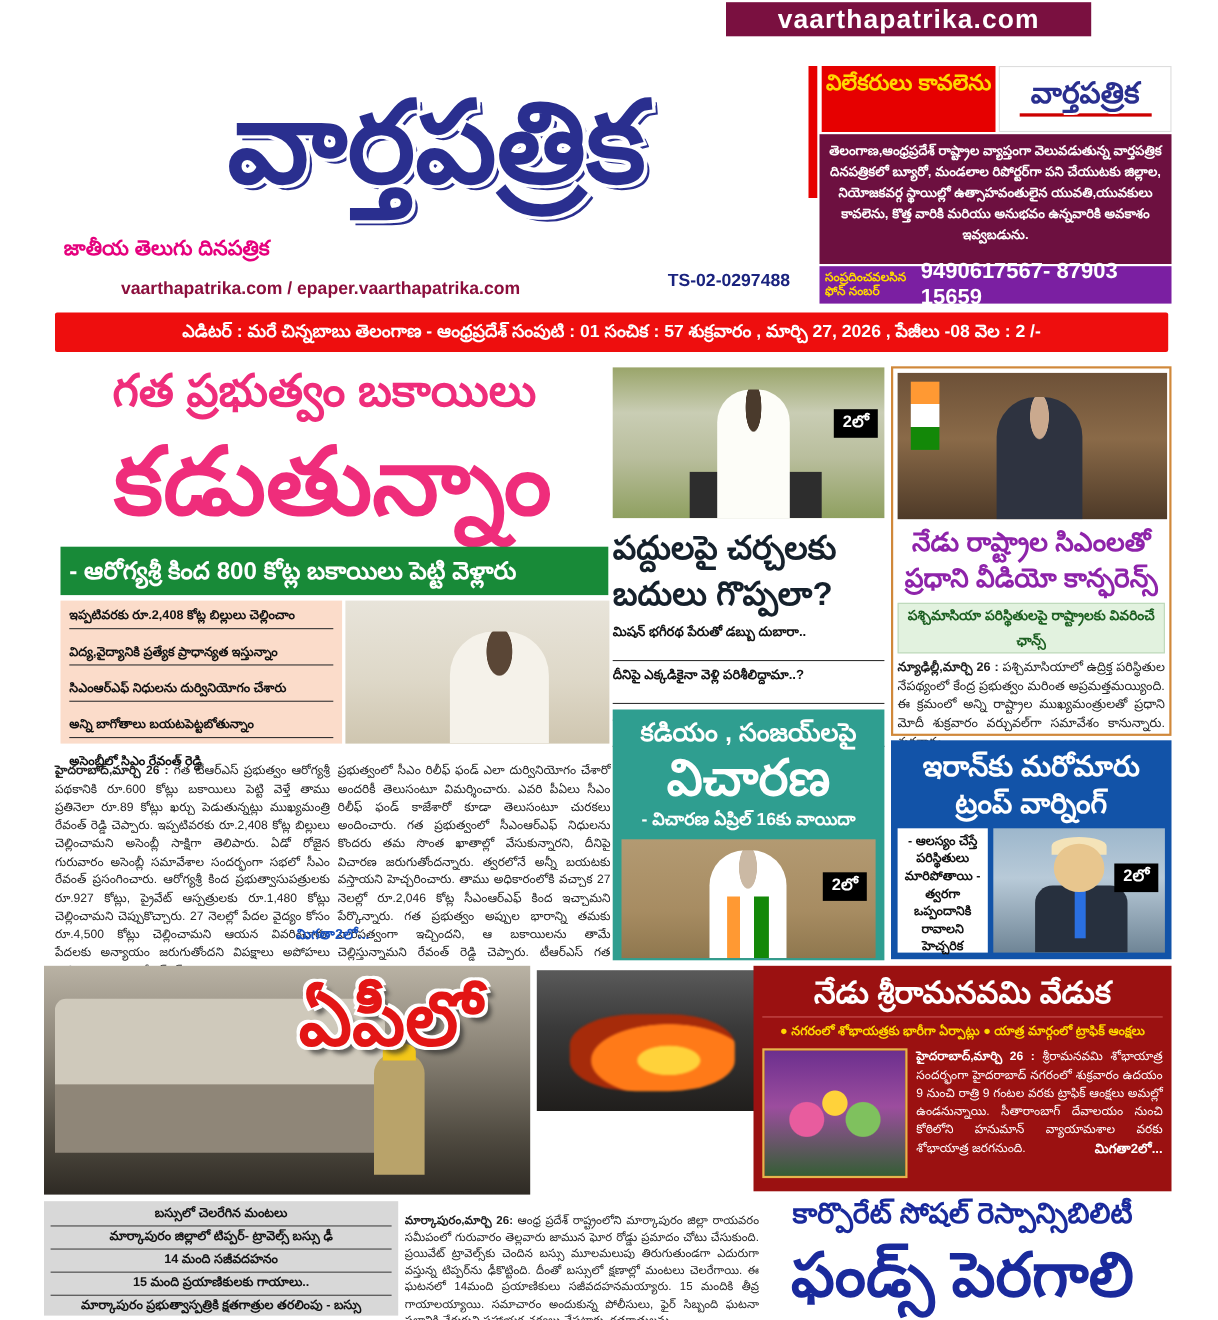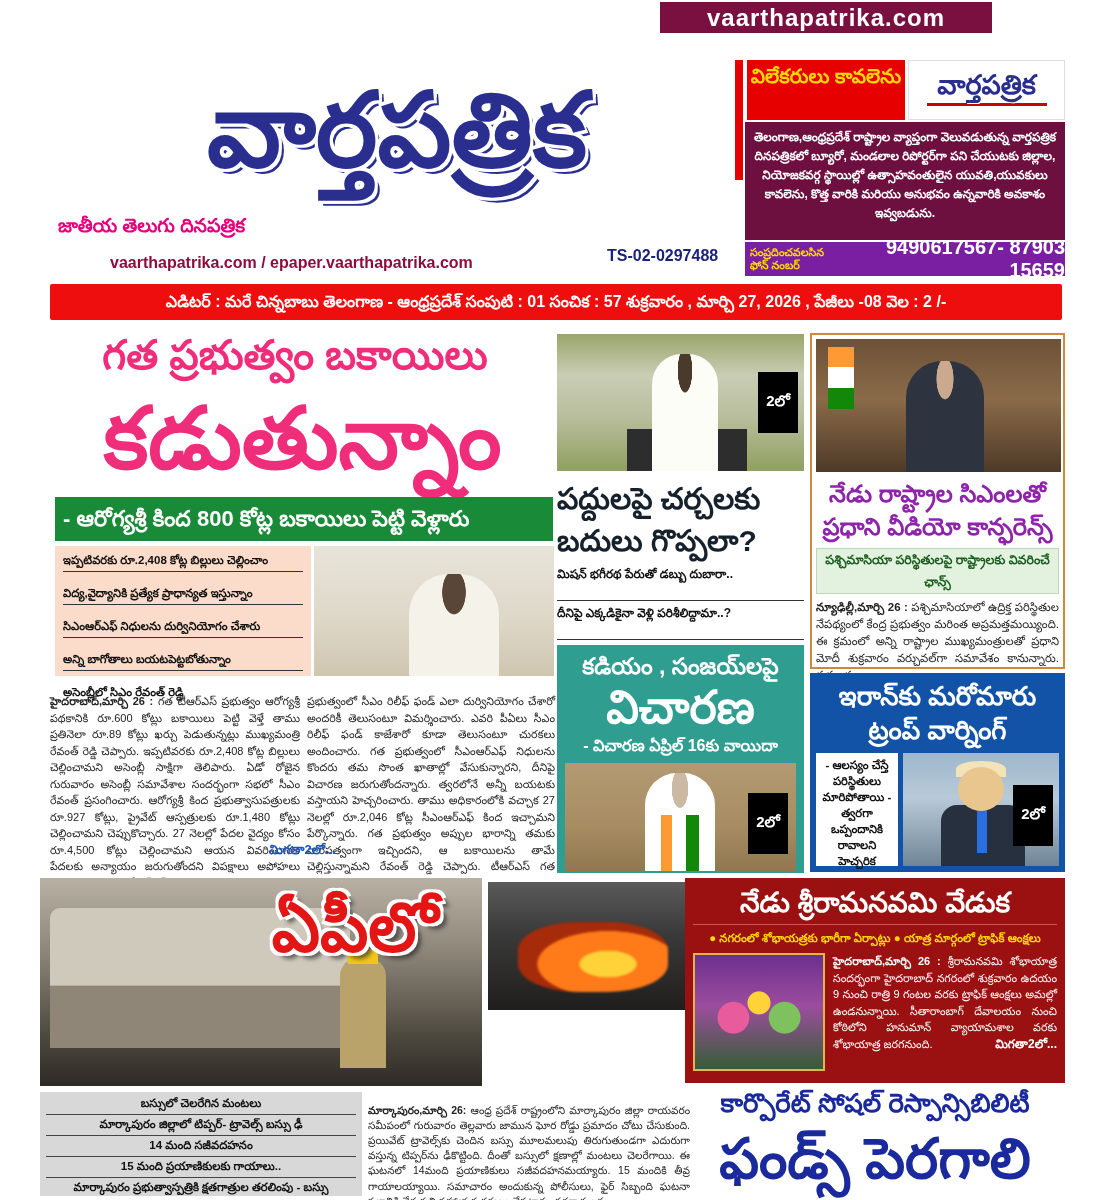--- a/index.html
+++ b/index.html
@@ -25,21 +25,21 @@
     font-weight:bold;font-size:20px;text-align:center;line-height:28px;padding-top:2px;}
   .ad-logo-box{left:908px;top:60px;width:157px;height:60px;background:#fff;border:1px solid #ddd;
     text-align:center;}
   .ad-logo-text{color:#2a2f8f;font-weight:bold;font-size:27px;line-height:48px;
     text-shadow:1px 1px 0 #fff;}
   .ad-logo-underline{width:120px;height:3px;background:#c00;margin:-6px auto 0 auto;}
   .ad-body{left:745px;top:122px;width:320px;height:118px;background:#6d1040;color:#fff;
     font-weight:bold;font-size:12px;line-height:19px;text-align:center;padding:6px 8px;}
   .ad-contact{left:745px;top:242px;width:320px;height:34px;background:#7b1fa2;display:flex;align-items:center;}
   .ad-contact-label{color:#ffd800;font-weight:bold;font-size:11px;line-height:13px;width:92px;padding-left:5px;}
-  .ad-phones{color:#fff;font-weight:bold;font-size:20px;flex:1;text-align:right;}
+  .ad-phones{color:#fff;font-weight:bold;font-size:20px;flex:1;text-align:left;}
 
   
   .info-bar{left:50px;top:284px;width:1012px;height:36px;background:#ee0e0e;color:#fff;
     font-weight:bold;font-size:16px;text-align:center;line-height:36px;border-radius:2px;}
 
   
   .lead-kicker{left:55px;top:332px;width:480px;color:#ef2d7b;font-weight:bold;font-size:41px;
     text-align:center;white-space:nowrap;}
   .lead-headline{left:50px;top:378px;width:505px;color:#ef2d7b;font-weight:bold;font-size:86px;
     line-height:120px;text-align:center;white-space:nowrap;}
@@ -59,21 +59,21 @@
     color:#222;text-align:justify;}
   .lead-more{left:50px;top:842px;width:505px;text-align:center;color:#1a53c0;font-weight:bold;font-size:13px;}
 
   
   .budget-photo{left:557px;top:334px;width:247px;height:137px;
     background:linear-gradient(180deg,#9aa56a 0%,#c9cdb4 30%,#b9be9d 60%,#8fa060 100%);overflow:hidden;}
   .budget-photo .speaker{position:absolute;left:95px;top:20px;width:66px;height:117px;
     background:radial-gradient(ellipse at 50% 14%,#4a3a2c 0 15%,#fdfdf8 16% 100%);border-radius:30px 30px 0 0;}
   .budget-photo .podium{position:absolute;left:70px;top:95px;width:120px;height:42px;background:#2d2d2d;}
   .page-ref-badge{position:absolute;background:#000;color:#fff;font-weight:bold;font-size:15px;
-    padding:20px 8px;}
+    padding:3px 8px;}
   .budget-headline{left:557px;top:478px;width:247px;color:#16212c;font-weight:bold;font-size:30px;
     line-height:42px;text-align:left;}
   .budget-points{left:557px;top:567px;width:247px;}
   .budget-point{font-size:12px;font-weight:bold;color:#111;line-height:15px;
     border-bottom:1px solid #333;padding-bottom:18px;margin-bottom:5px;}
 
   
   .probe-box{left:557px;top:645px;width:247px;height:228px;background:#2f9e90;padding:6px 8px;}
   .probe-kicker{color:#fff;font-weight:bold;font-size:23px;text-align:center;line-height:30px;}
   .probe-headline{color:#fff;font-weight:bold;font-size:46px;text-align:center;line-height:52px;}

